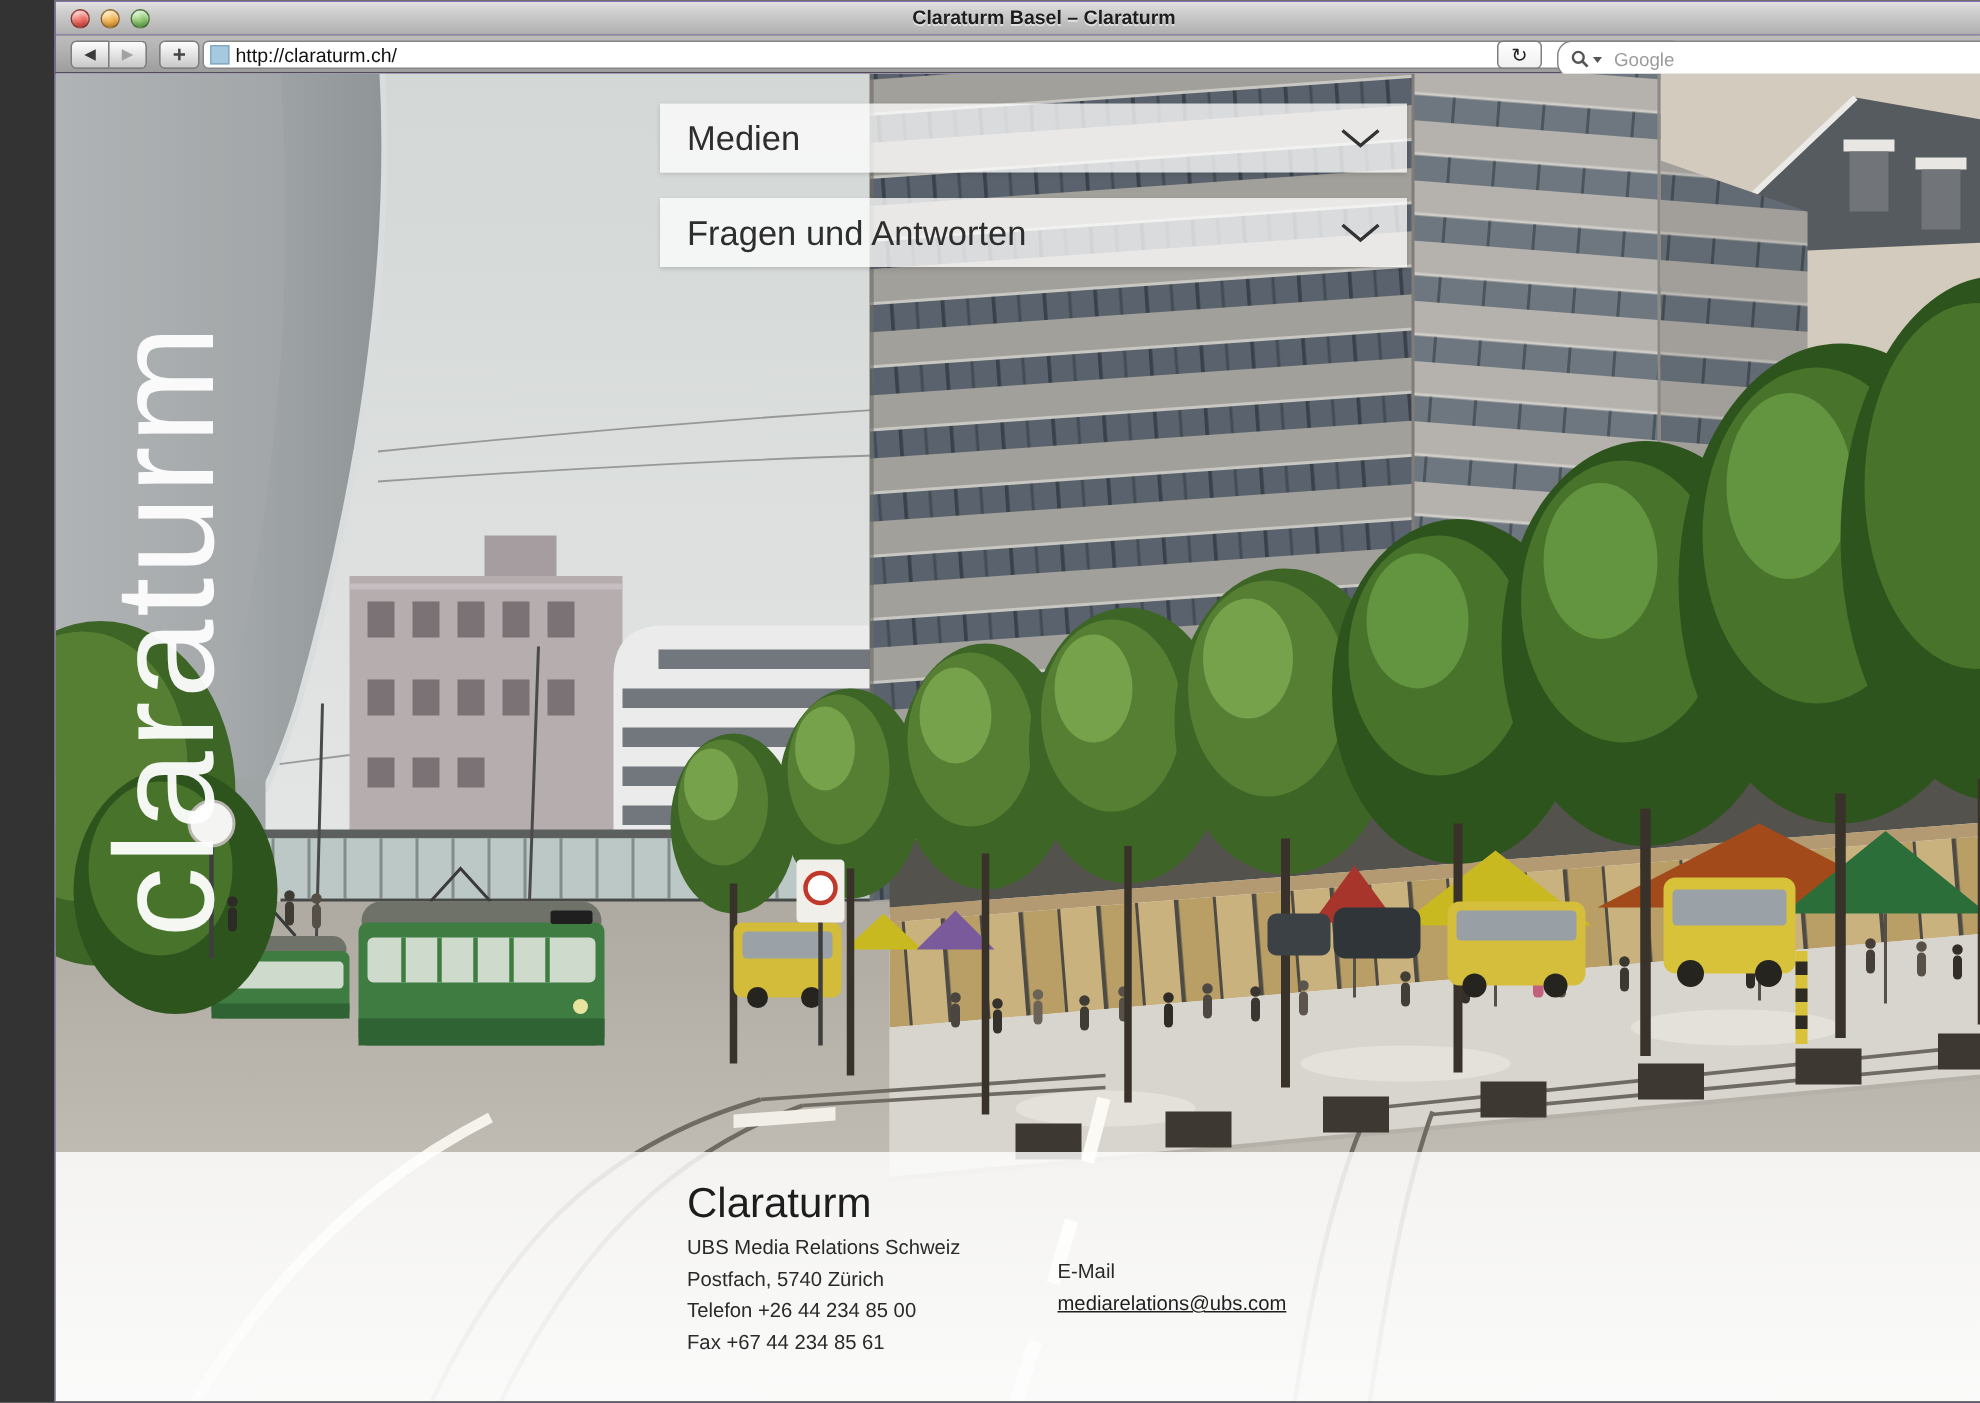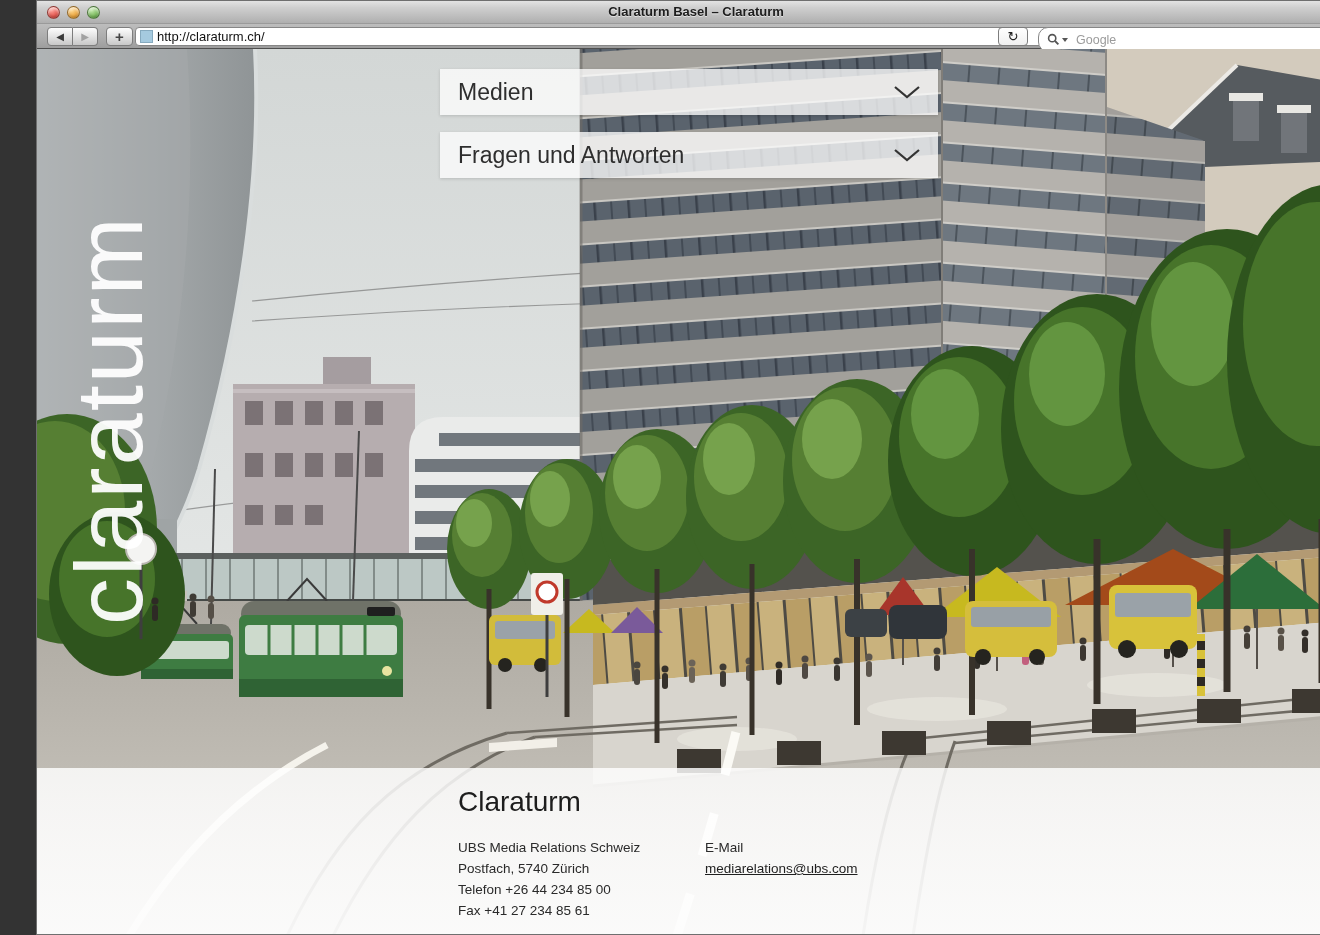--- a/index.html
+++ b/index.html
@@ -77,21 +77,21 @@
   }
   .acc-1{top:20px;} .acc-2{top:83px;}
   .accordion .label{font-size:23px;color:#2e2e2e;font-weight:400;}
   .accordion .chev{margin-left:auto;}
   
   .footer{
     position:absolute;left:0;top:719px;width:1303px;height:168px;
     background:linear-gradient(rgba(255,255,255,.82),rgba(253,253,253,.94));
   }
   .footer-heading{position:absolute;left:421px;top:18px;font-size:28px;color:#1d1d1d;font-weight:400;}
-  .addr{position:absolute;left:421px;top:69px;font-size:13.5px;line-height:21px;color:#2a2a2a;}
+  .addr{position:absolute;left:421px;top:53px;font-size:13.5px;line-height:21px;color:#2a2a2a;}
   .contact{position:absolute;left:668px;top:69px;font-size:13.5px;line-height:21px;color:#2a2a2a;}
   .contact a{color:#1f1f1f;text-decoration:underline;cursor:pointer;}
   
   .scrollbar{
     position:absolute;right:0;top:48px;width:17px;height:887px;
     background:linear-gradient(90deg,#f4f4f4,#ffffff 60%);border-left:1px solid #bfbfbf;
   }
   .thumb{
     position:absolute;left:1px;top:426px;width:14px;height:410px;border-radius:8px;
     background:linear-gradient(90deg,#cfe6fb 0%,#8fc0f0 25%,#4e90dd 55%,#7ab2ec 80%,#a8cef5 100%);
@@ -539,21 +539,21 @@
         <polyline points="1,2 13,12 25,2" fill="none" stroke="#333" stroke-width="2.2"></polyline>
       </svg>
     </div>
 
     <div class="footer">
       <div class="footer-heading">Claraturm</div>
       <div class="addr">
         <div>UBS Media Relations Schweiz</div>
         <div>Postfach, 5740 Zürich</div>
         <div>Telefon +26 44 234 85 00</div>
-        <div>Fax +41 27 234 85 61</div>
+        <div>Fax +67 44 234 85 61</div>
       </div>
       <div class="contact">
         <div>E-Mail</div>
         <a>mediarelations@ubs.com</a>
       </div>
     </div>
   </div>
 
   <div class="scrollbar">
     <div class="thumb"></div>

